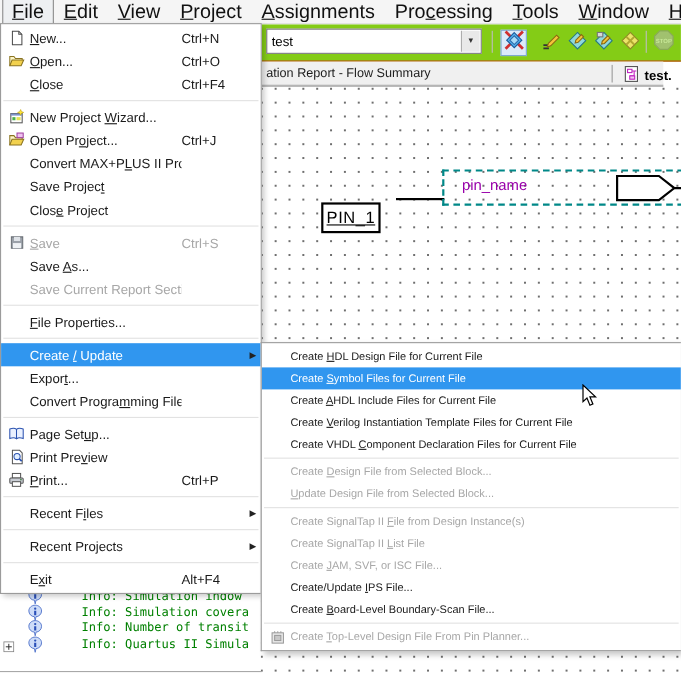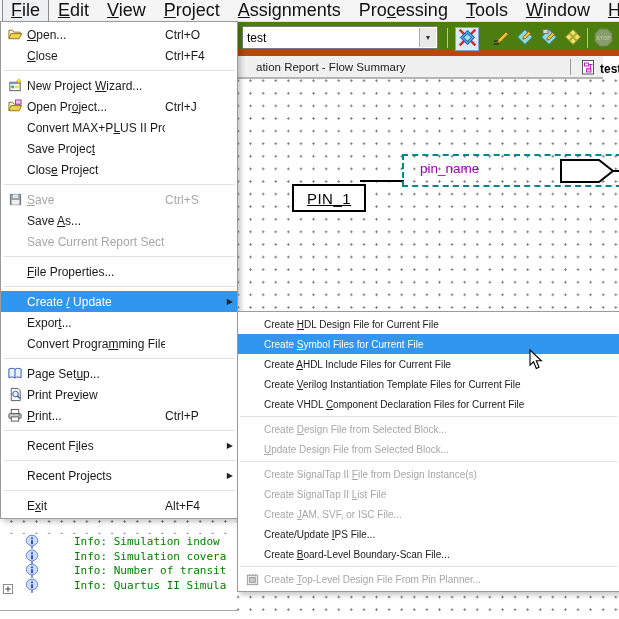--- a/index.html
+++ b/index.html
@@ -11,42 +11,42 @@
   
   .menubar {
     position:absolute; top:0; left:0; right:0; height:22px;
     background:#f5f5f5; border-bottom:1px solid #e0e0e0;
     display:flex; align-items:center; padding-left:2px;
     font-size:18px; color:#111; z-index:5;
   }
   .mb-item { padding:3px 9px; white-space:nowrap; }
   .mb-item.pressed { border:1px solid #8c8c8c; background:#eef0f2; padding:2px 8px; border-radius:2px; }
   
-  .toolbar { position:absolute; top:22px; left:0; right:0; height:34px; background:#4d7c0f; border-bottom:7px solid #c2410c; }
+  .toolbar { position:absolute; top:22px; left:0; right:0; height:34px; background:#84cc16; border-bottom:1px solid #c2410c; }
   .combo { position:absolute; left:242px; top:4px; width:196px; height:23px; background:#fff; border:1px solid #7a7a7a; }
   .combo-text { position:absolute; left:4px; top:4px; font-size:12px; color:#000; }
   .combo-btn { position:absolute; right:1px; top:1px; bottom:1px; width:17px; background:#e9e9e9; border-left:1px solid #adadad; display:flex; align-items:center; justify-content:center; }
   .combo-arrow { font-size:7px; color:#333; }
   .tb-sep { position:absolute; top:6px; width:1px; height:20px; background:#bdbdbd; }
   .tb { position:absolute; top:5px; width:24px; height:24px; display:flex; align-items:center; justify-content:center; }
   .tb.checked { border:1px solid #7da8cf; background:#dceafa; }
   .tb.disabled { opacity:.55; filter:grayscale(1); }
   
-  .tabrow { position:absolute; top:56px; left:0; right:16px; height:23px; background:#f0f0f0; border-bottom:2px solid #b5b5b5; z-index:1;margin-left:14px; }
+  .tabrow { position:absolute; top:56px; left:0; right:16px; height:23px; background:#f0f0f0; border-bottom:2px solid #b5b5b5; z-index:1; }
   .report-title { position:absolute; left:242px; top:5px; font-size:11.5px; color:#1c1c1c; white-space:nowrap; }
   .tab-divider { position:absolute; left:556px; top:3px; width:1px; height:16px; background:#9a9a9a; }
   .file-tab { position:absolute; left:566px; top:3px; display:flex; align-items:center; gap:4px; font-size:12px; font-weight:bold; color:#000; white-space:nowrap; }
   
   .canvas {
     position:absolute; top:79px; left:0; right:0; bottom:0; background:#fff;
     background-image:radial-gradient(circle, #6e6e6e 0.9px, transparent 1.2px);
     background-size:12.6px 12.6px; background-position:5px 8px; z-index:0;
   }
   .wire { position:absolute; left:360px; top:101px; width:44px; height:2px; background:#000; }
-  .pin-block { position:absolute; left:292px; top:105px; width:74px; height:28px; border:2px solid #000; background:#fff;
+  .pin-block { position:absolute; left:292px; top:105px; width:54px; height:28px; border:2px solid #000; background:#fff;
     display:flex; align-items:center; justify-content:center; }
   .pin-block span { font-size:15px; color:#000; text-decoration:underline; letter-spacing:.5px; }
   .selection-box { position:absolute; left:402px; top:75px; width:230px; height:33px; border:2px dashed var(--sel,#008888); }
   .pin-name { position:absolute; left:16px; top:5px; font-size:13.5px; color:var(--pname,#9900aa); }
   .pin-symbol { position:absolute; left:156px; top:2px; }
   
   .menu { background:#fff; border:1px solid #9b9b9b; box-shadow:3px 3px 5px rgba(0,0,0,.22); padding:2px 0; position:absolute; }
   .file-menu { left:0; top:21px; width:238px; z-index:10; }
   .submenu  { left:237px; top:311px; width:382px; border-right:none; z-index:11; overflow:hidden; }
   .menu-item { height:21px; display:flex; align-items:center; padding:0 4px 0 2px; font-size:12px; color:#1a1a1a; white-space:nowrap; }
@@ -205,20 +205,31 @@
             <path d="M8 7v4.6" stroke="#2a50b8" stroke-width="2.2"></path>
           </svg></span>
         <span class="msg-text">Info: Quartus II Simula</span>
       </div>
     </div>
   <div class="messages-divider"></div>
 
   <div class="menu file-menu" id="file-menu">
       <div class="menu-item">
         <span class="mi-icon">
+          <svg width="15" height="15" viewBox="0 0 16 16">
+            <path d="M3.5 1.5h6.2l3 3v10H3.5z" fill="#fff" stroke="#4a4a4a"></path>
+            <path d="M9.7 1.5v3h3" fill="none" stroke="#4a4a4a"></path>
+          </svg>
+        </span>
+        <span class="mi-label"><u>N</u>ew...</span>
+        <span class="mi-short">Ctrl+N</span>
+        <span class="mi-arrow"></span>
+      </div>
+      <div class="menu-item">
+        <span class="mi-icon">
           <svg width="16" height="15" viewBox="0 0 16 16">
             <path d="M1.5 12.5v-9h4l1.5 2h6.5v2" fill="#fdf6c9" stroke="#8a7320"></path>
             <path d="M1.5 12.5l2.2-5.5h11.3l-2.5 5.5z" fill="#f2d14e" stroke="#8a7320"></path>
           </svg>
         </span>
         <span class="mi-label"><u>O</u>pen...</span>
         <span class="mi-short">Ctrl+O</span>
         <span class="mi-arrow"></span>
       </div>
       <div class="menu-item">

